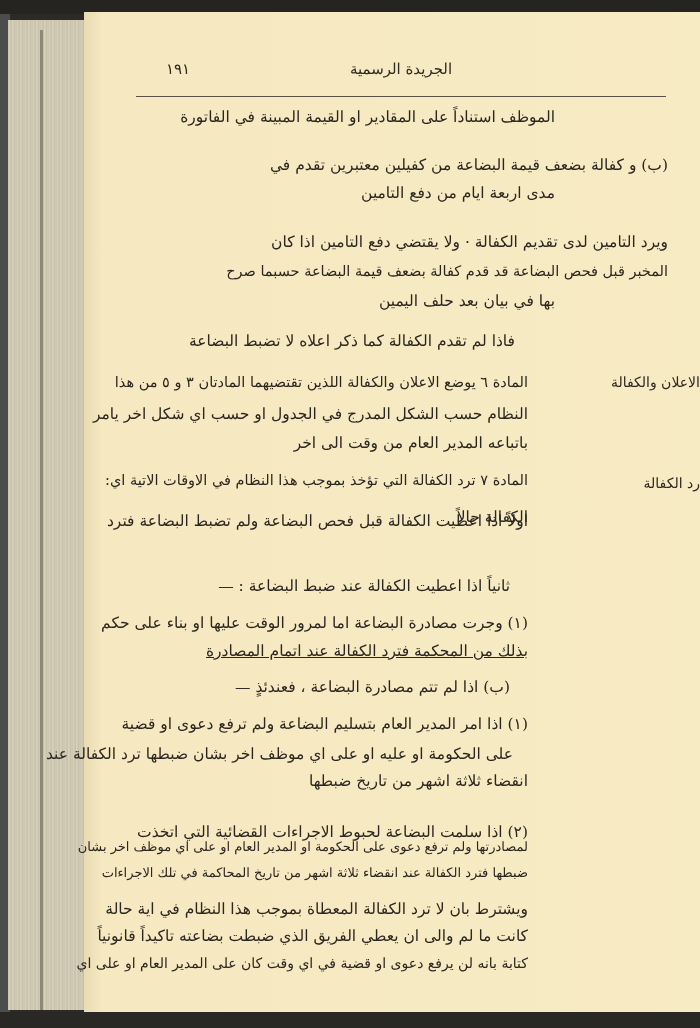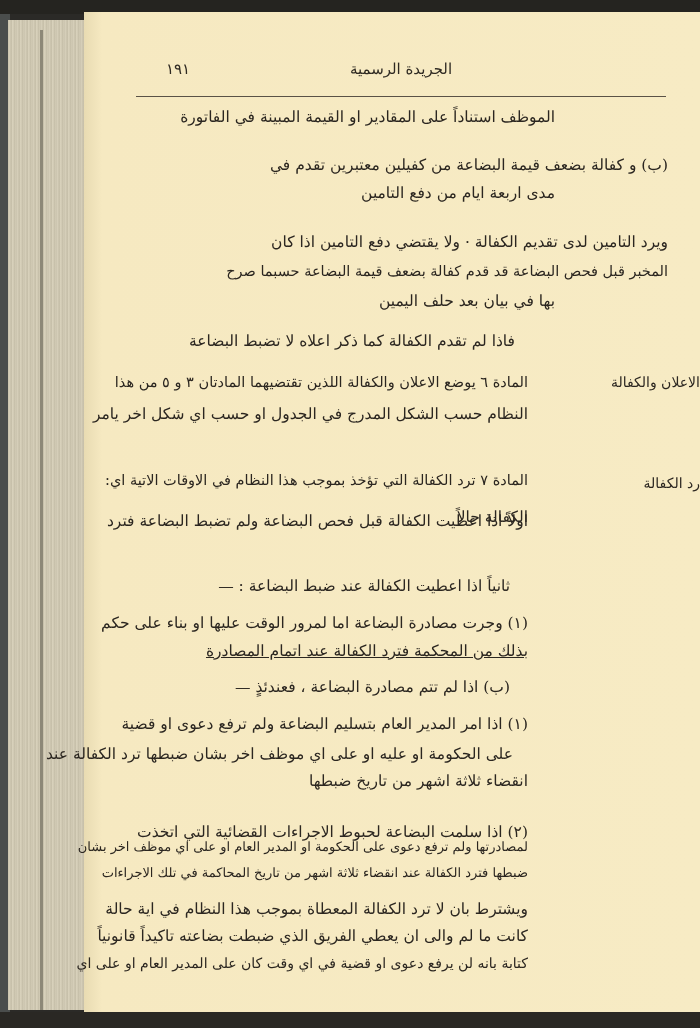--- a/index.html
+++ b/index.html
@@ -81,20 +81,21 @@
   <div class="line" style="right:32px; top:144px; width:446px; text-align:justify;">(ب)   و كفالة بضعف قيمة البضاعة من كفيلين معتبرين تقدم في</div>
   <div class="line" style="right:145px; top:172px;">مدى اربعة ايام من دفع التامين</div>
   <div class="line" style="right:32px; top:221px;">ويرد التامين لدى تقديم الكفالة · ولا يقتضي دفع التامين اذا كان</div>
   <div class="line" style="right:32px; top:251px; font-size:14.5px;">المخبر قبل فحص البضاعة قد قدم كفالة بضعف قيمة البضاعة حسبما صرح</div>
   <div class="line" style="right:145px; top:280px;">بها في بيان بعد حلف اليمين</div>
   <div class="line" style="right:185px; top:320px;">فاذا لم تقدم الكفالة كما ذكر اعلاه لا تضبط البضاعة</div>
 
   <div class="margin-note" style="right:0px; left:440px; top:362px;">الاعلان والكفالة</div>
   <div class="line" style="right:172px; top:362px; font-size:14.5px;">المادة ٦   يوضع الاعلان والكفالة اللذين تقتضيهما المادتان ٣ و ٥ من هذا</div>
   <div class="line" style="right:172px; top:393px;">النظام حسب الشكل المدرج في الجدول او حسب اي شكل اخر يامر</div>
+  <div class="line" style="right:172px; top:422px;">باتباعه المدير العام من وقت الى اخر</div>
 
   <div class="margin-note" style="left:470px; right:0px; top:463px;">رد الكفالة</div>
   <div class="line" style="right:172px; top:460px; font-size:14.5px;">المادة ٧   ترد الكفالة التي تؤخذ بموجب هذا النظام في الاوقات الاتية اي:</div>
   <div class="line" style="right:172px; top:500px;">اولاً   اذا اعطيت الكفالة قبل فحص البضاعة ولم تضبط البضاعة فترد</div>
   <div class="line" style="right:172px; top:496px;">الكفالة حالاً</div>
   <div class="line" style="right:190px; top:565px;">ثانياً   اذا اعطيت الكفالة عند ضبط البضاعة : —</div>
   <div class="line" style="right:172px; top:602px;">(١)   وجرت مصادرة البضاعة اما لمرور الوقت عليها او بناء على حكم</div>
   <div class="line" style="right:172px; top:630px;text-decoration:underline;">بذلك من المحكمة فترد الكفالة عند اتمام المصادرة</div>
   <div class="line" style="right:190px; top:666px;">(ب)   اذا لم تتم مصادرة البضاعة ، فعندئذٍ —</div>
   <div class="line" style="right:172px; top:703px;">(١)   اذا امر المدير العام بتسليم البضاعة ولم ترفع دعوى او قضية</div>

